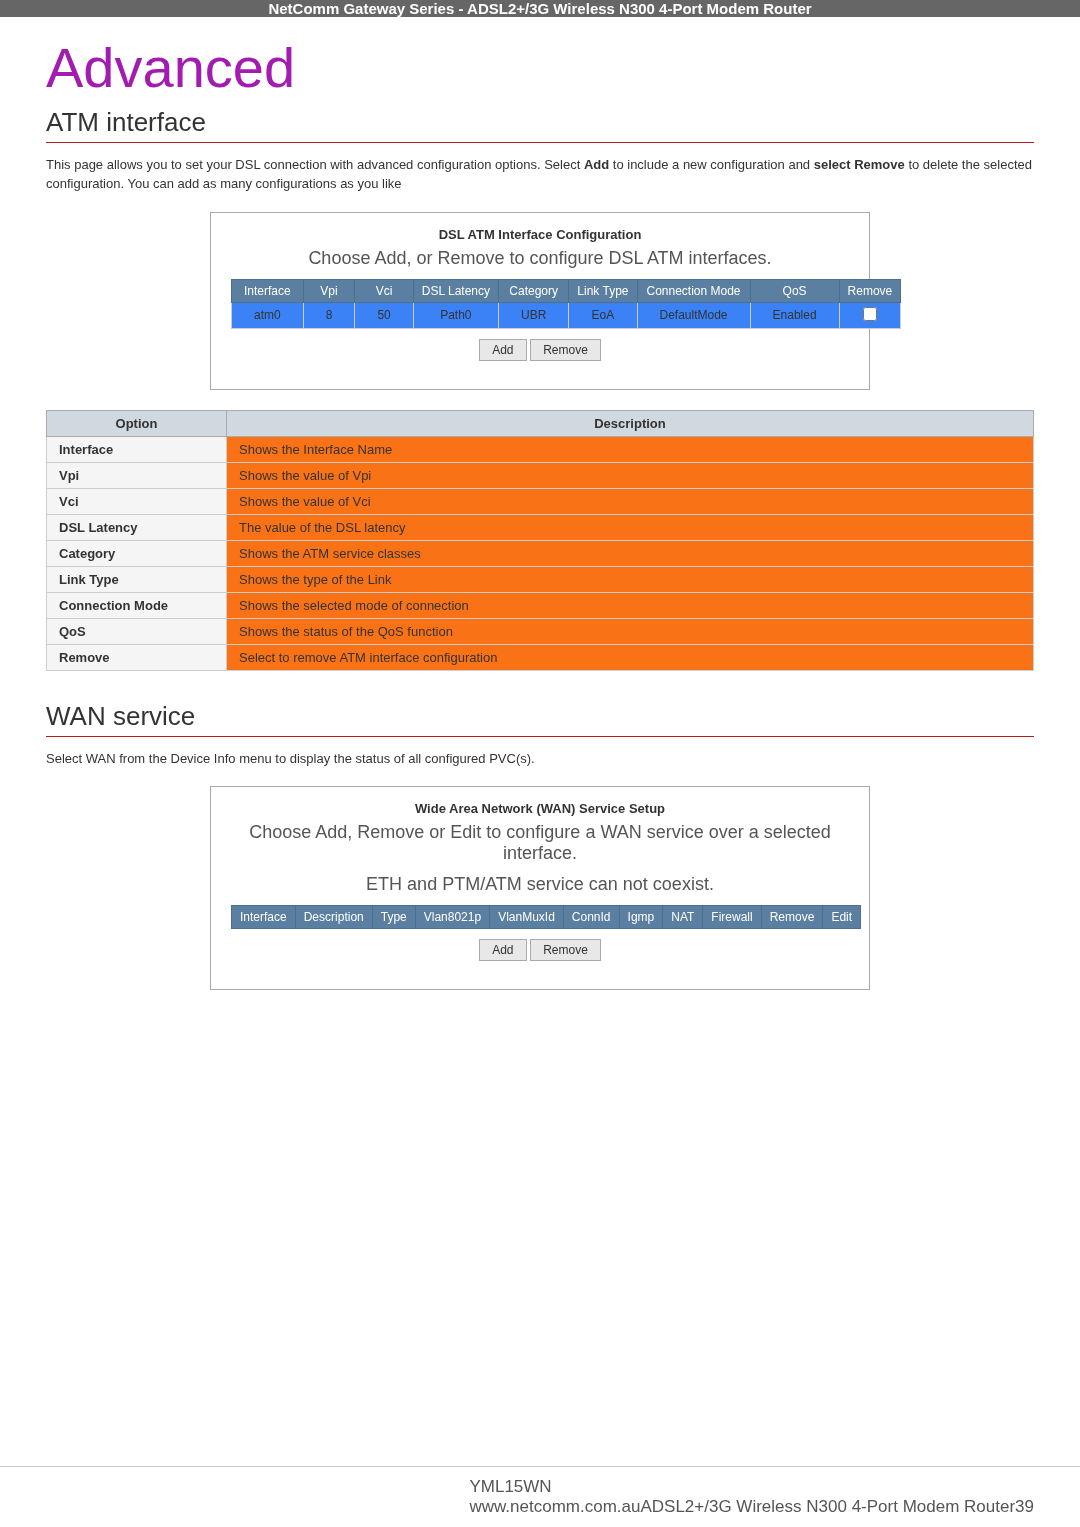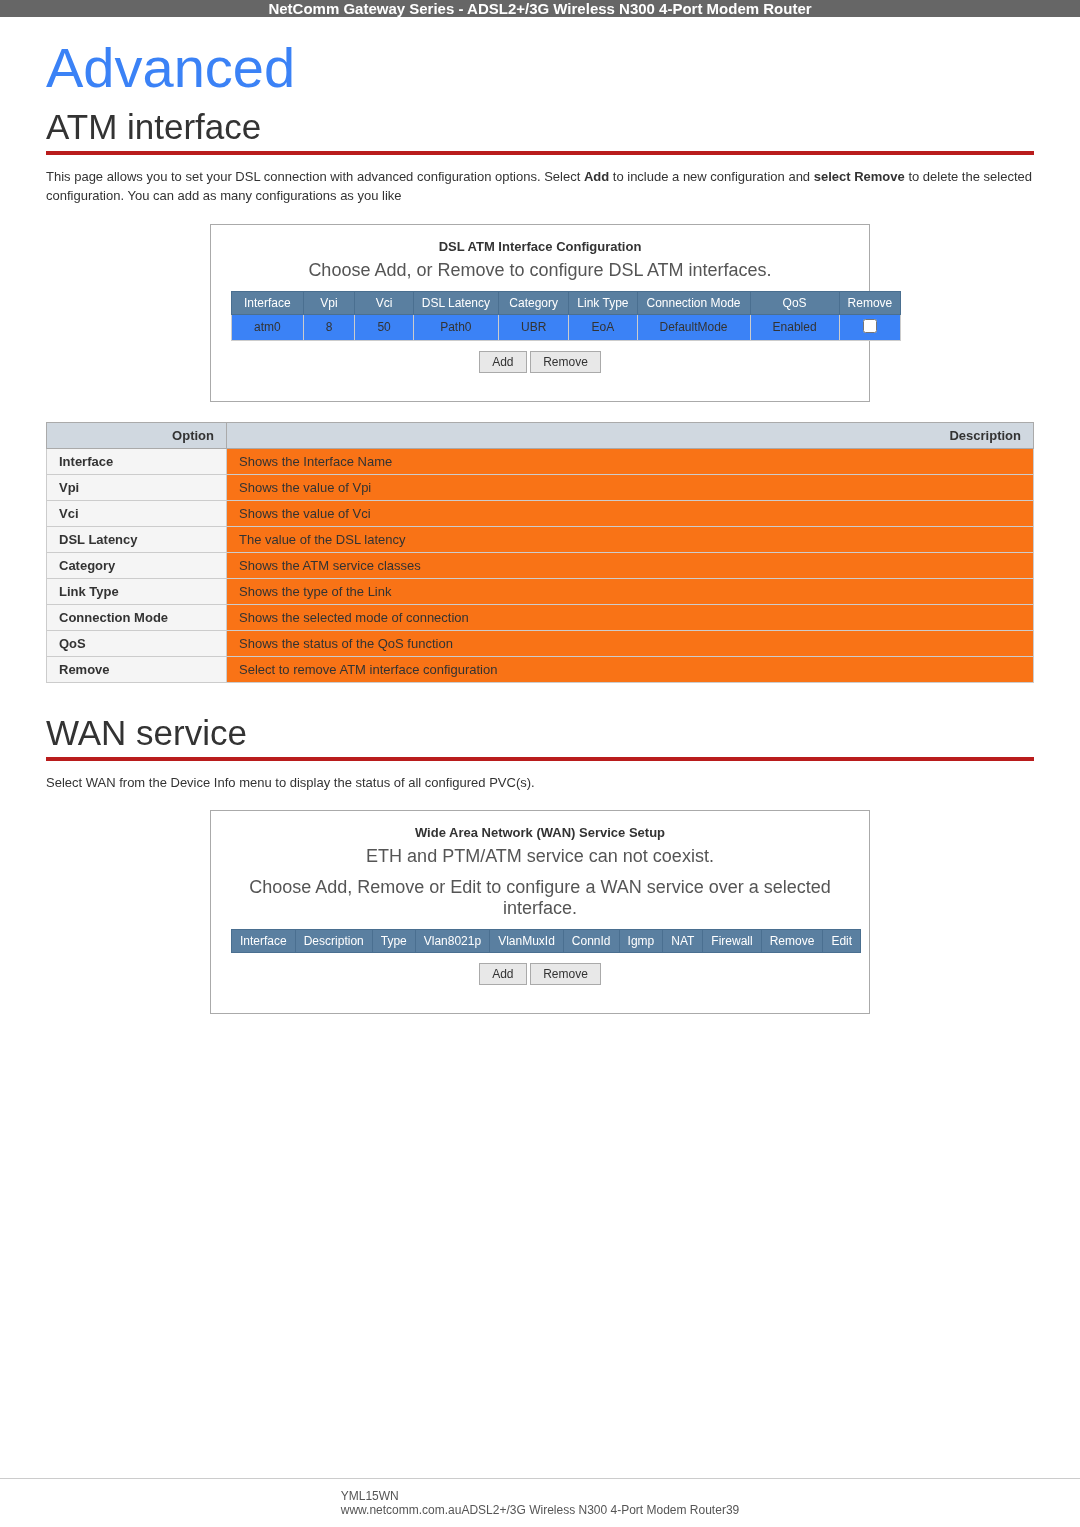--- a/index.html
+++ b/index.html
@@ -24,32 +24,32 @@
 
     
     .content {
       padding: 20px 46px 40px 46px;
     }
 
     
     .page-title {
       font-size: 56px;
       font-weight: normal;
-      color: #3b82f6;
+      color: #a21caf;
       margin-bottom: 8px;
       line-height: 1.1;
     }
 
     
     .section-title {
-      font-size: 35px;
+      font-size: 26px;
       font-weight: normal;
       color: #333;
       margin-bottom: 10px;
-      border-bottom: 4px solid #b91c1c;
+      border-bottom: 1px solid #b91c1c;
       padding-bottom: 4px;
     }
 
     
     .description {
       font-size: 13px;
       color: #333;
       margin-bottom: 18px;
       line-height: 1.5;
       margin-top: 12px;
@@ -132,21 +132,21 @@
       font-size: 13px;
       margin-bottom: 30px;
       border: 1px solid #aaa;
     }
 
     table.options-table th {
       background: #d0d8e0;
       color: #333;
       padding: 5px 12px;
       border: 1px solid #aaa;
-      text-align: right;
+      text-align: center;
       font-weight: bold;
     }
 
     table.options-table td {
       padding: 5px 12px;
       border: 1px solid #ccc;
       background: #f97316;
     }
 
     table.options-table td:first-child {
@@ -174,22 +174,22 @@
       border: 1px solid #4a6f90;
       font-weight: normal;
       white-space: nowrap;
     }
 
     
     .footer {
       border-top: 1px solid #ccc;
       padding: 10px 46px;
       display: flex;
-      justify-content: center;
-      font-size: 12px;
+      justify-content: flex-end;
+      font-size: 17px;
       color: #555;
       position: absolute;
       bottom: 0;
       left: 0;
       right: 0;
     }
 
     .footer-left {
       display: flex;
       flex-direction: column;
@@ -304,22 +304,22 @@
     </tbody>
   </table>
 
   <div class="section-gap">
     <h2 class="section-title">WAN service</h2>
 
     <p class="description">Select WAN from the Device Info menu to display the status of all configured PVC(s).</p>
 
     <div class="config-box">
       <div class="config-box-title">Wide Area Network (WAN) Service Setup</div>
+      <div class="config-box-subtitle">Choose Add, Remove or Edit to configure a WAN service over a selected interface.</div>
       <div class="config-box-subtitle">ETH and PTM/ATM service can not coexist.</div>
-      <div class="config-box-subtitle">Choose Add, Remove or Edit to configure a WAN service over a selected interface.</div>
 
       <table class="wan-table">
         <thead>
           <tr>
             <th>Interface</th>
             <th>Description</th>
             <th>Type</th>
             <th>Vlan8021p</th>
             <th>VlanMuxId</th>
             <th>ConnId</th>

